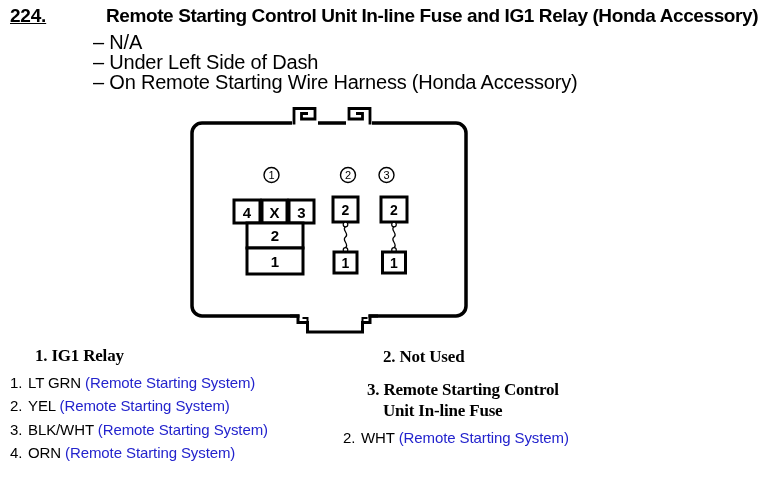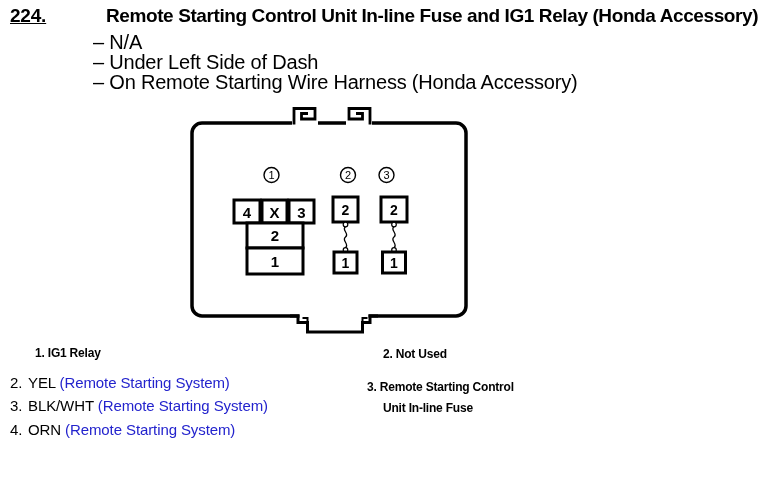--- a/index.html
+++ b/index.html
@@ -8,21 +8,21 @@
     font-family:"Liberation Sans", sans-serif;color:#000;overflow:hidden;
   }
   .abs{position:absolute;}
   .title-num{left:10px;top:5px;font-size:19px;font-weight:bold;letter-spacing:-0.2px;text-decoration:underline;}
   .title-text{left:58px;top:5px;font-size:19px;font-weight:bold;letter-spacing:-0.4px;white-space:nowrap;margin-left:48px;}
   .bullet{left:57px;font-size:20px;letter-spacing:-0.2px;white-space:nowrap;margin-left:36px;}
   .bullet.b0{top:31px;} .bullet.b1{top:51px;} .bullet.b2{top:71px;text-align:center;}
 
   .diagram-svg{left:180px;top:103px;}
 
-  .legend-heading{font-size:12px;font-weight:bold;letter-spacing:-0.2px;white-space:nowrap;}
+  .legend-heading{font-size:17px;font-weight:bold;letter-spacing:-0.2px;white-space:nowrap;font-family:Liberation Serif, serif;}
   .lh-left{left:35px;top:346px;}
   .lh-notused{left:367px;top:347px;margin-left:16px;}
   .lh-fuse1{left:367px;top:380px;}
   .lh-fuse2{left:383px;top:401px;}
 
   .legend-items{font-size:15px;letter-spacing:-0.1px;white-space:nowrap;}
   .legend-items .row{height:23.4px;line-height:23.4px;}
   .li-num{display:inline-block;width:18px;}
   .li-wire{color:#000;}
   .li-sys{color:#2323cd;}
@@ -84,27 +84,33 @@
   <path d="M214,123.8 C209.5,127 218.5,130.5 214,134 C209.5,137.5 218.5,141 214,144.8" fill="none" stroke="#000" stroke-width="1.3"></path>
   <circle cx="214" cy="121.5" r="2.3" fill="#fff" stroke="#000" stroke-width="1.2"></circle>
   <circle cx="214" cy="147" r="2.3" fill="#fff" stroke="#000" stroke-width="1.2"></circle>
   <rect x="202.5" y="149" width="23" height="21" fill="#fff" stroke="#000" stroke-width="3"></rect>
   <text x="214" y="159.5" text-anchor="middle" dominant-baseline="central" font-size="14" font-weight="bold">1</text>
 </svg>
 
 <div class="abs legend-heading lh-left">1. IG1 Relay</div>
 <div class="abs legend-items items-left">
   <div class="row">
+    <span class="li-num">1.</span><span class="li-wire">LT GRN </span><span class="li-sys">(Remote Starting System)</span>
+  </div>
+  <div class="row">
     <span class="li-num">2.</span><span class="li-wire">YEL </span><span class="li-sys">(Remote Starting System)</span>
   </div>
   <div class="row">
     <span class="li-num">3.</span><span class="li-wire">BLK/WHT </span><span class="li-sys">(Remote Starting System)</span>
   </div>
   <div class="row">
     <span class="li-num">4.</span><span class="li-wire">ORN </span><span class="li-sys">(Remote Starting System)</span>
   </div>
 </div>
 
 <div class="abs legend-heading lh-notused">2. Not Used</div>
 <div class="abs legend-heading lh-fuse1">3. Remote Starting Control</div>
 <div class="abs legend-heading lh-fuse2">Unit In-line Fuse</div>
 <div class="abs legend-items items-right">
+  <div class="row">
+    <span class="li-num">2.</span><span class="li-wire">WHT </span><span class="li-sys">(Remote Starting System)</span>
+  </div>
 </div>
 
 </body></html>

